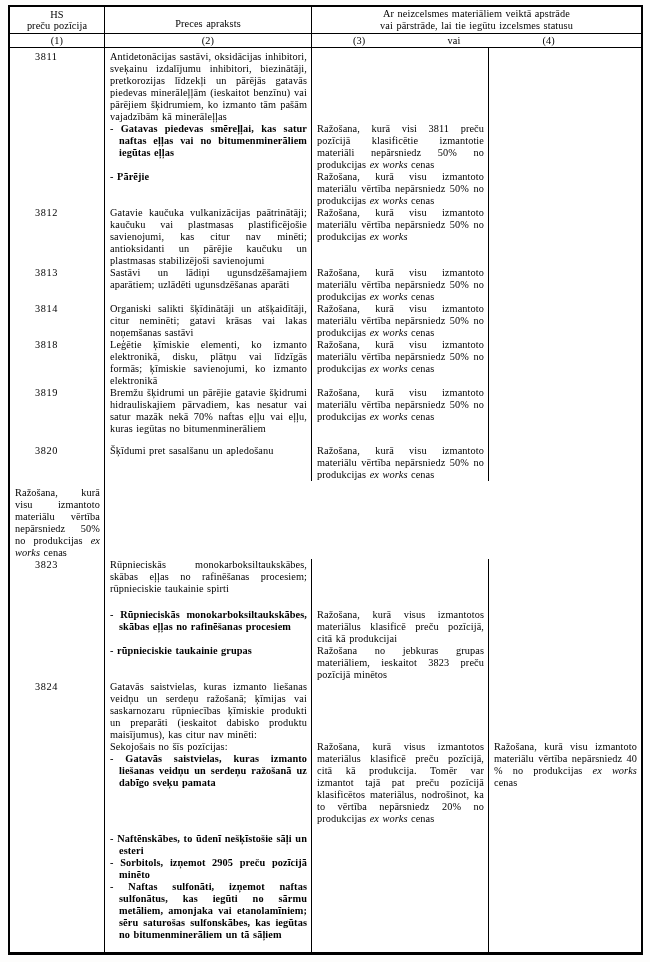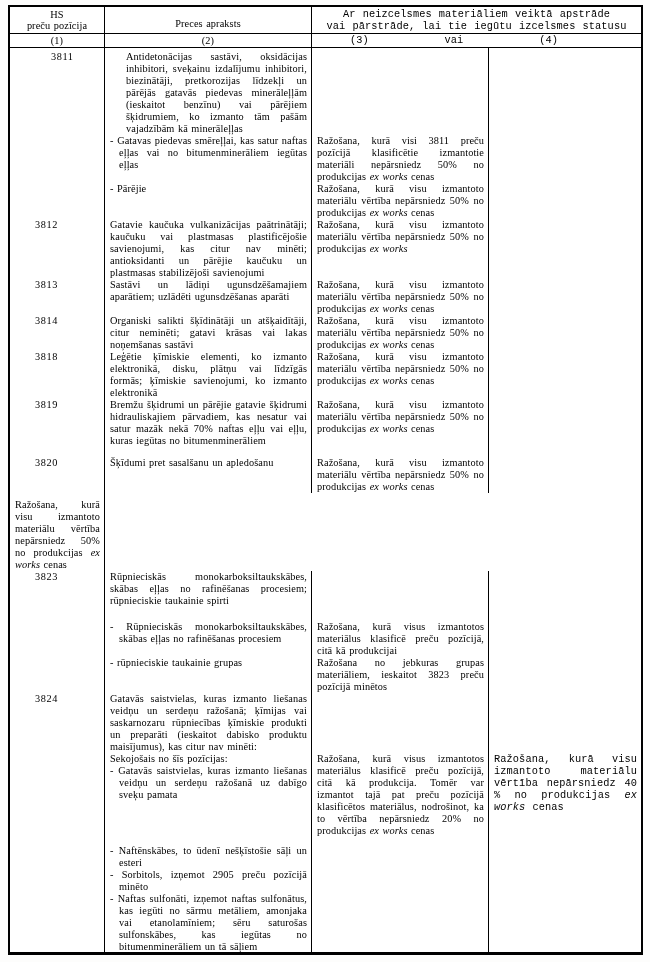--- a/index.html
+++ b/index.html
@@ -8,39 +8,39 @@
     font-family:"Liberation Serif","DejaVu Serif",serif;color:#000;
     font-size:10.3px;line-height:12px;letter-spacing:0.1px;word-spacing:0.8px;
   }
   .tbl{
     position:absolute;left:8px;top:5px;width:635px;height:950px;
     border:2px solid #000;border-bottom-width:3px;background:#fff;
     display:flex;flex-direction:column;box-sizing:border-box;
   }
   .grid{display:grid;grid-template-columns:95px 207px 177px 1fr;}
   .cell{border-right:1px solid #000;box-sizing:border-box;min-width:0;}
-  .cell.last{border-right:none;font-family:Liberation Mono, monospace;}
+  .cell.last{border-right:none;}
   
   .h1 .cell,.h2 .cell{border-bottom:1px solid #000;}
   .h1{height:27px;}
   .h2{height:14px;}
   .hc1{display:flex;flex-direction:column;align-items:center;justify-content:center;line-height:11.5px;text-align:center;}
   .hc2{text-align:center;padding-top:11px;}
   .hc34{text-align:center;line-height:12px;padding-top:1px;}
   .hn{text-align:center;line-height:13px;}
   .hn34{display:flex;justify-content:space-around;align-items:center;padding-right:45px;line-height:13px;}
   
   .tbody{flex:1;display:flex;flex-direction:column;overflow:hidden;}
   .trow>.cell{padding:0 4px 0 5px;}
-  .tbody .trow:first-child>.cell{padding-top:3px;margin-left:16px;}
+  .tbody .trow:first-child>.cell{padding-top:3px;}
   .trow.gap>.cell{padding-top:var(--g);}
   .trow.fill{flex:1;}
   .hs{padding-left:20px;letter-spacing:0.6px;}
   .par{text-align:justify;}
-  .blt{text-align:justify;padding-left:9px;text-indent:-9px;}
+  .blt{text-align:justify;padding-left:9px;text-indent:-9px;font-weight:bold;}
   .c2 .par,.c2 .blt{hyphens:none;}
   .rich i{letter-spacing:0.1px;}
   .dot{position:absolute;left:626px;top:8px;font-size:12px;line-height:10px;}
 </style>
 </head>
 <body>
 
 <span class="dot">.</span>
 
 <div class="tbl">

